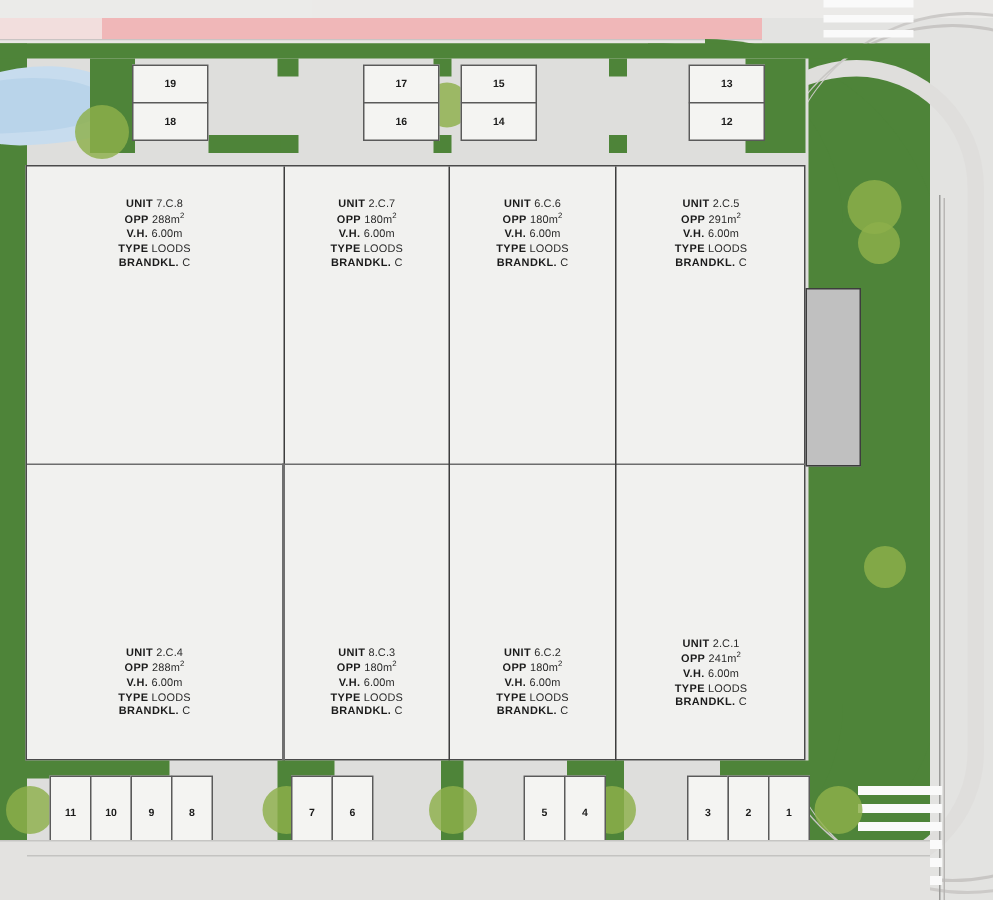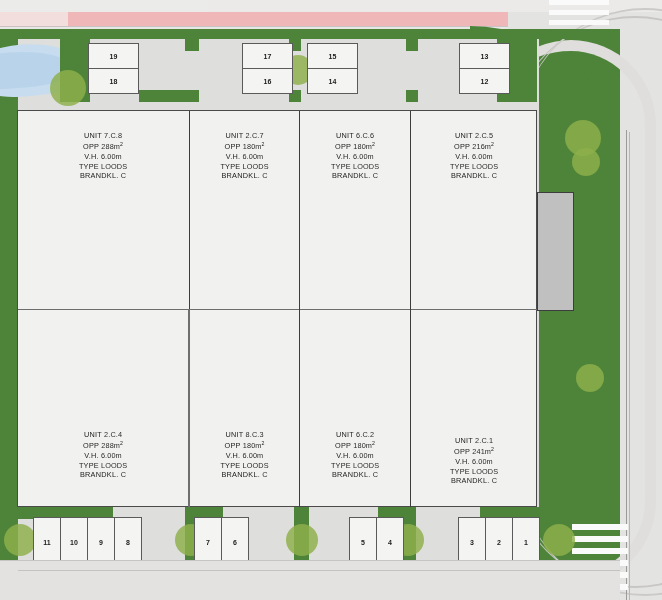--- a/index.html
+++ b/index.html
@@ -96,21 +96,21 @@
   .annex{
     left:537px;top:192px;width:37px;height:119px;
     background:#c0c0c0;border:1px solid #3d3d3d;box-sizing:border-box;
   }
 
   
   .unit-label{
     text-align:center;font-size:7.3px;line-height:9.4px;color:#1b1b1b;
     letter-spacing:0.1px;white-space:nowrap;
   }
-  .unit-label b{font-weight:normal;letter-spacing:0.25px;}
+  .unit-label b{font-weight:bold;letter-spacing:0.25px;}
   .unit-label span{font-weight:normal;color:#2b2b2b;}
   .unit-label sup{font-size:5.2px;vertical-align:super;}
 
   
   .stall{
     background:#f4f4f2;border:1px solid #5a5a5a;box-sizing:border-box;
     display:flex;align-items:center;justify-content:center;
     font-size:7px;font-weight:bold;color:#1b1b1b;
   }
   .stall-row{display:flex;}
@@ -239,21 +239,21 @@
   <div class="abs unit-label" style="left:302px;top:131px;width:106px;">
     <div><b>UNIT</b> <span>6.C.6</span></div>
     <div><b>OPP</b> <span>180m</span><sup>2</sup></div>
     <div><b>V.H.</b> <span>6.00m</span></div>
     <div><b>TYPE</b> <span>LOODS</span></div>
     <div><b>BRANDKL.</b> <span>C</span></div>
   </div>
 
   <div class="abs unit-label" style="left:413px;top:131px;width:122px;">
     <div><b>UNIT</b> <span>2.C.5</span></div>
-    <div><b>OPP</b> <span>216m</span><sup>2</sup></div>
+    <div><b>OPP</b> <span>291m</span><sup>2</sup></div>
     <div><b>V.H.</b> <span>6.00m</span></div>
     <div><b>TYPE</b> <span>LOODS</span></div>
     <div><b>BRANDKL.</b> <span>C</span></div>
   </div>
 
   <div class="abs unit-label" style="left:20px;top:430px;width:166px;">
     <div><b>UNIT</b> <span>2.C.4</span></div>
     <div><b>OPP</b> <span>288m</span><sup>2</sup></div>
     <div><b>V.H.</b> <span>6.00m</span></div>
     <div><b>TYPE</b> <span>LOODS</span></div>
@@ -269,21 +269,21 @@
   </div>
 
   <div class="abs unit-label" style="left:302px;top:430px;width:106px;">
     <div><b>UNIT</b> <span>6.C.2</span></div>
     <div><b>OPP</b> <span>180m</span><sup>2</sup></div>
     <div><b>V.H.</b> <span>6.00m</span></div>
     <div><b>TYPE</b> <span>LOODS</span></div>
     <div><b>BRANDKL.</b> <span>C</span></div>
   </div>
 
-  <div class="abs unit-label" style="left:413px;top:436px;width:122px;">
+  <div class="abs unit-label" style="left:413px;top:424px;width:122px;">
     <div><b>UNIT</b> <span>2.C.1</span></div>
     <div><b>OPP</b> <span>241m</span><sup>2</sup></div>
     <div><b>V.H.</b> <span>6.00m</span></div>
     <div><b>TYPE</b> <span>LOODS</span></div>
     <div><b>BRANDKL.</b> <span>C</span></div>
   </div>
 
   <div class="abs planter" style="left:18px;top:507px;width:95px;height:12px;"></div>
   <div class="abs planter" style="left:185px;top:507px;width:38px;height:58px;"></div>
   <div class="abs planter" style="left:294px;top:507px;width:15px;height:58px;"></div>

